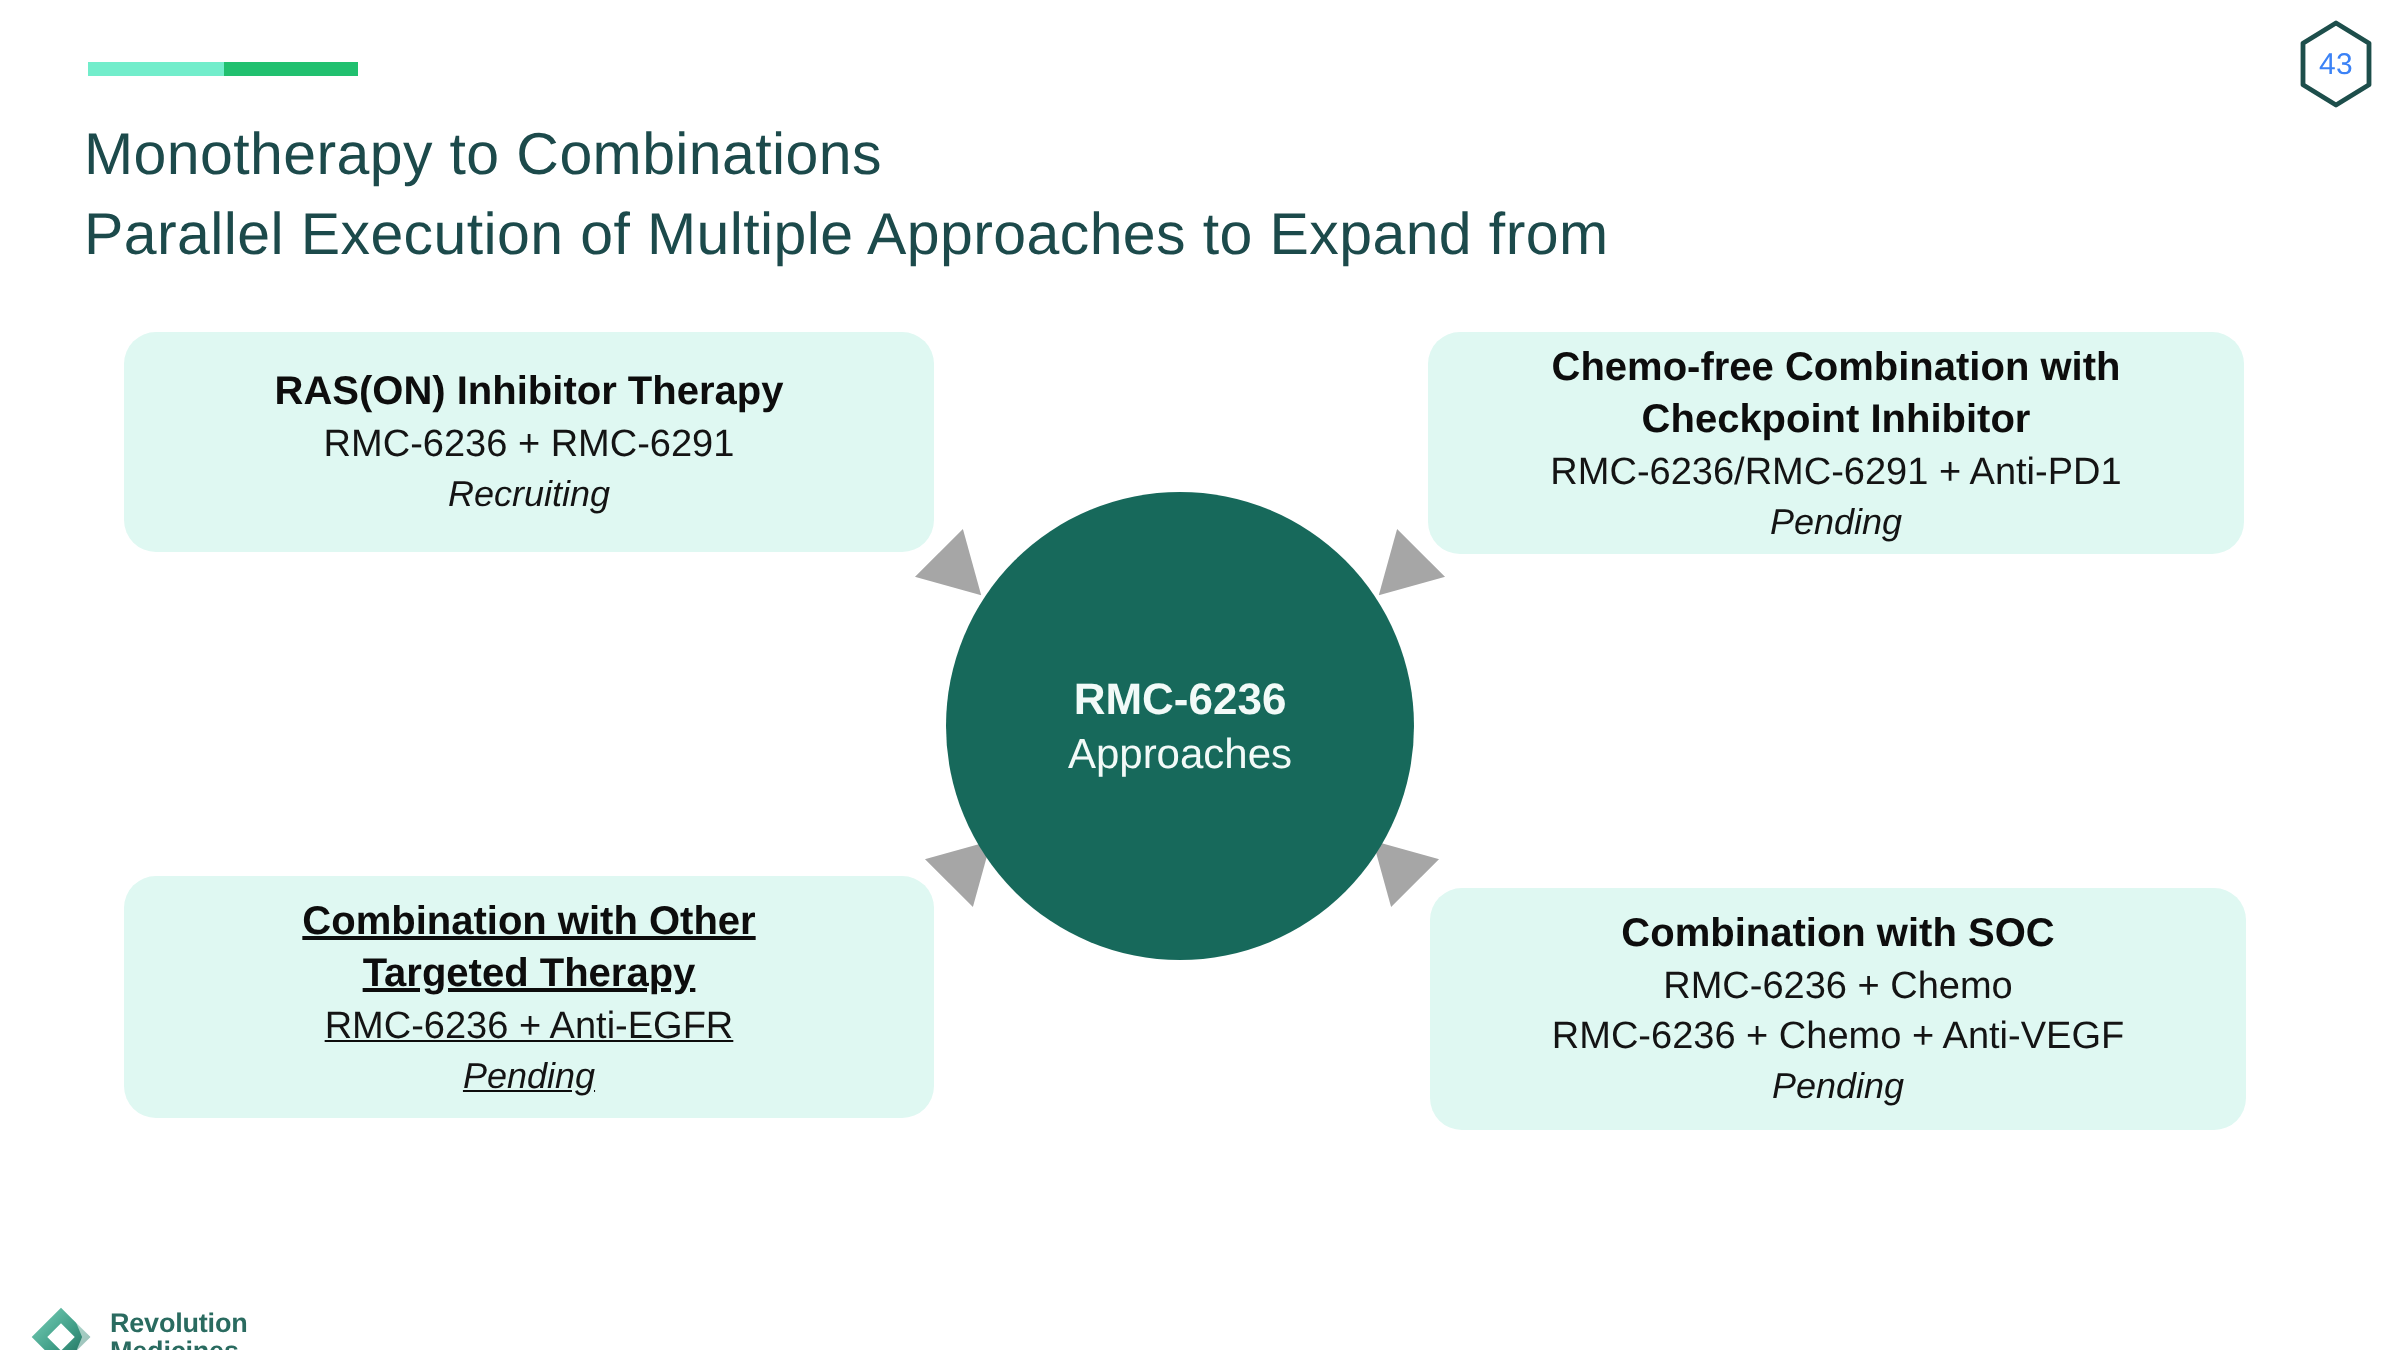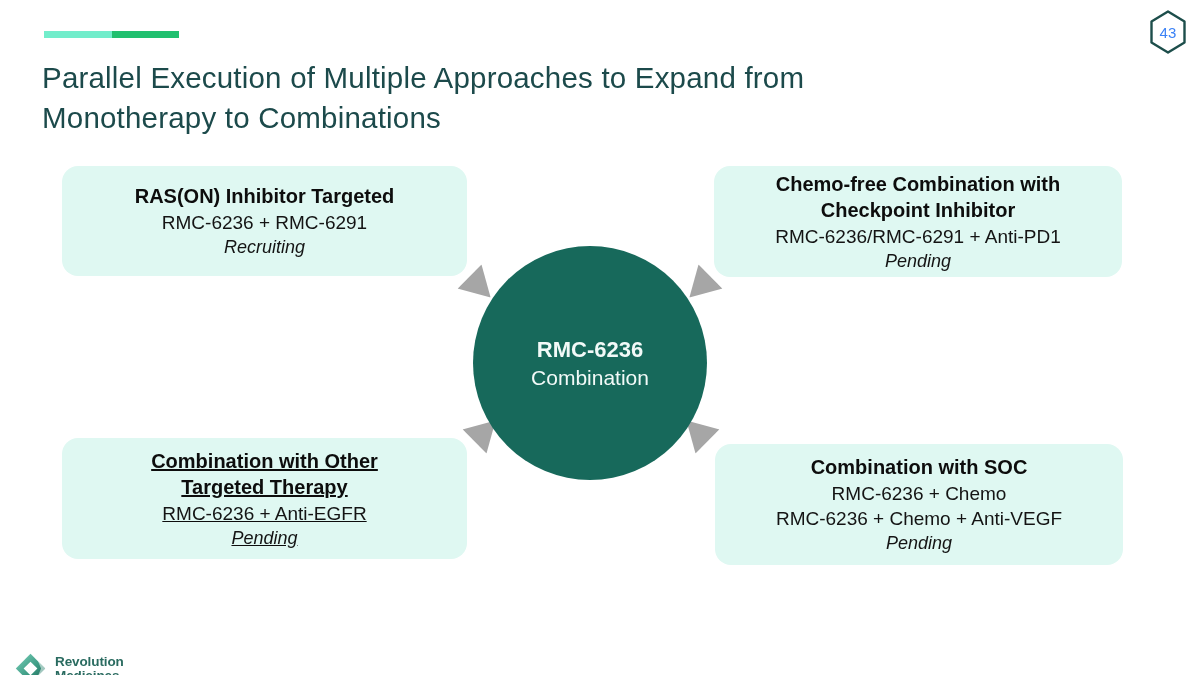--- a/index.html
+++ b/index.html
@@ -80,26 +80,26 @@
   </div>
 
   <div class="page-badge">
     <svg width="40" height="46" viewBox="0 0 40 46">
       <polygon points="20,2.5 36.5,12.6 36.5,33.4 20,43.5 3.5,33.4 3.5,12.6" fill="none" stroke="#1D4E4B" stroke-width="2.4" stroke-linejoin="round"></polygon>
     </svg>
     <span class="num">43</span>
   </div>
 
   <div class="title">
+    <div>Monotherapy to Combinations</div>
     <div>Parallel Execution of Multiple Approaches to Expand from</div>
-    <div>Monotherapy to Combinations</div>
   </div>
 
   <div class="box box-tl">
-    <div class="box-title-line">RAS(ON) Inhibitor Targeted</div>
+    <div class="box-title-line">RAS(ON) Inhibitor Therapy</div>
 
     <div class="box-sub">RMC-6236 + RMC-6291</div>
 
     <div class="box-status">Recruiting</div>
   </div>
 
   <div class="box box-tr">
     <div class="box-title-line">Chemo-free Combination with</div>
     <div class="box-title-line">Checkpoint Inhibitor</div>
     <div class="box-sub">RMC-6236/RMC-6291 + Anti-PD1</div>
@@ -123,21 +123,21 @@
     <div class="box-status">Pending</div>
   </div>
 
   <div class="arrow arrow-tl"></div>
   <div class="arrow arrow-tr"></div>
   <div class="arrow arrow-bl"></div>
   <div class="arrow arrow-br"></div>
 
   <div class="center-circle">
     <div class="center-drug">RMC-6236</div>
-    <div class="center-label">Combination</div>
+    <div class="center-label">Approaches</div>
   </div>
 
   <div class="logo">
     <svg class="logo-icon" viewBox="0 0 36 36">
       <defs>
         <linearGradient id="lgrad" x1="0" y1="0" x2="1" y2="1">
           <stop offset="0" stop-color="#7BD2BB"></stop>
           <stop offset="0.55" stop-color="#3D9B84"></stop>
           <stop offset="1" stop-color="#1A5F51"></stop>
         </linearGradient>

